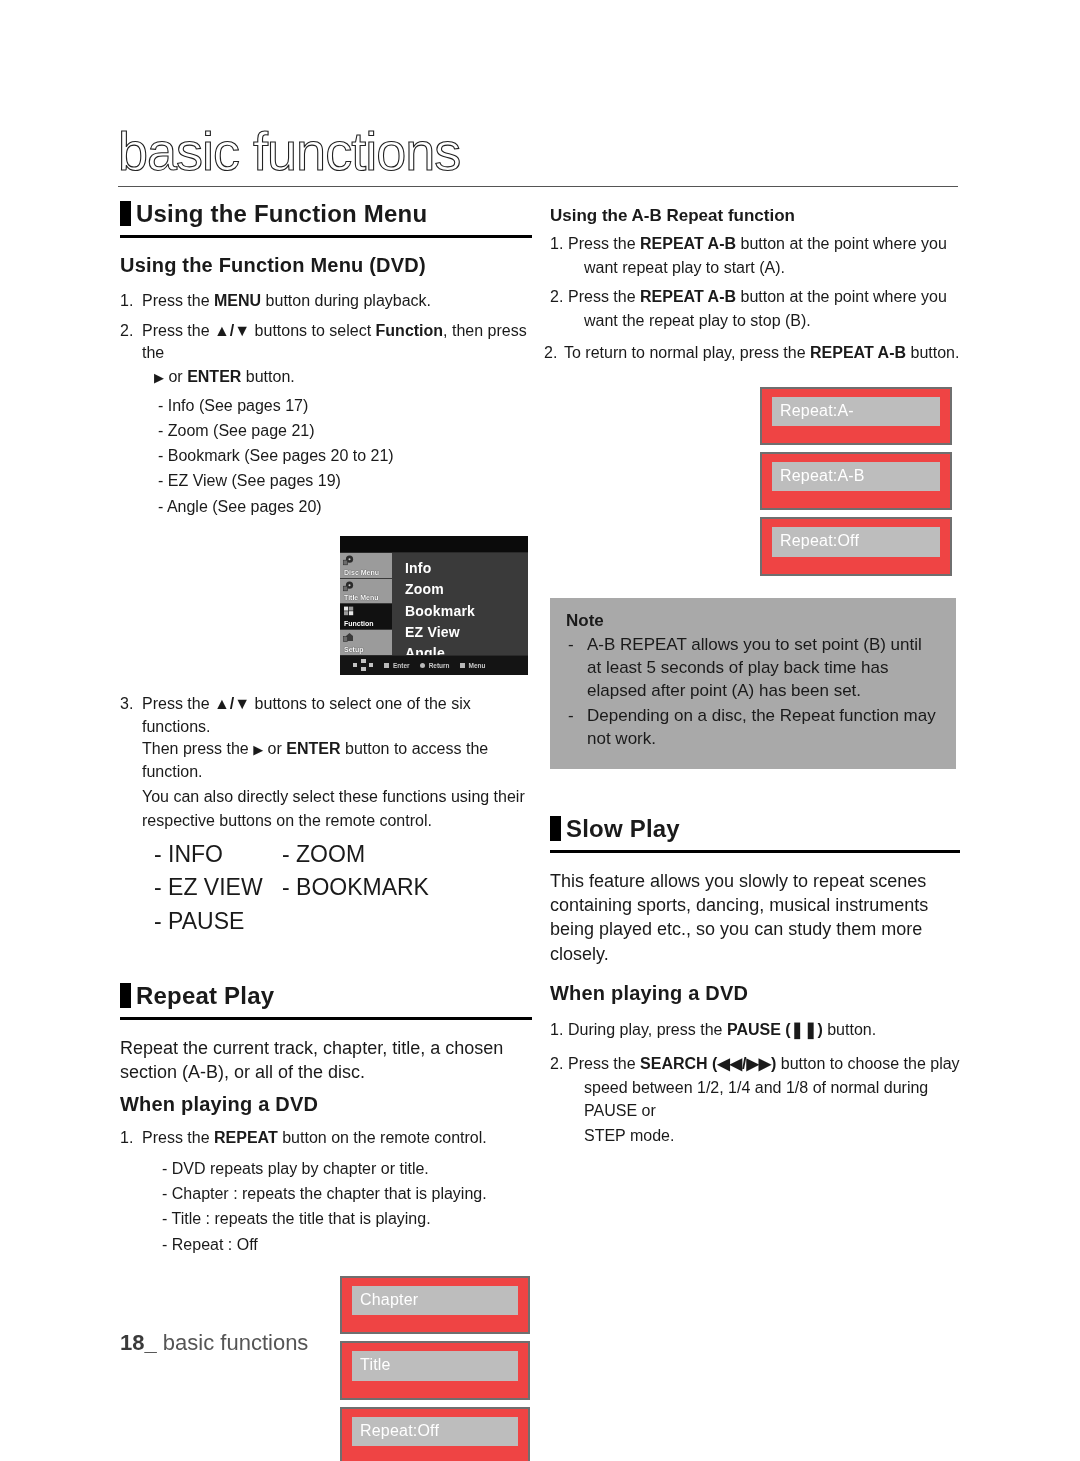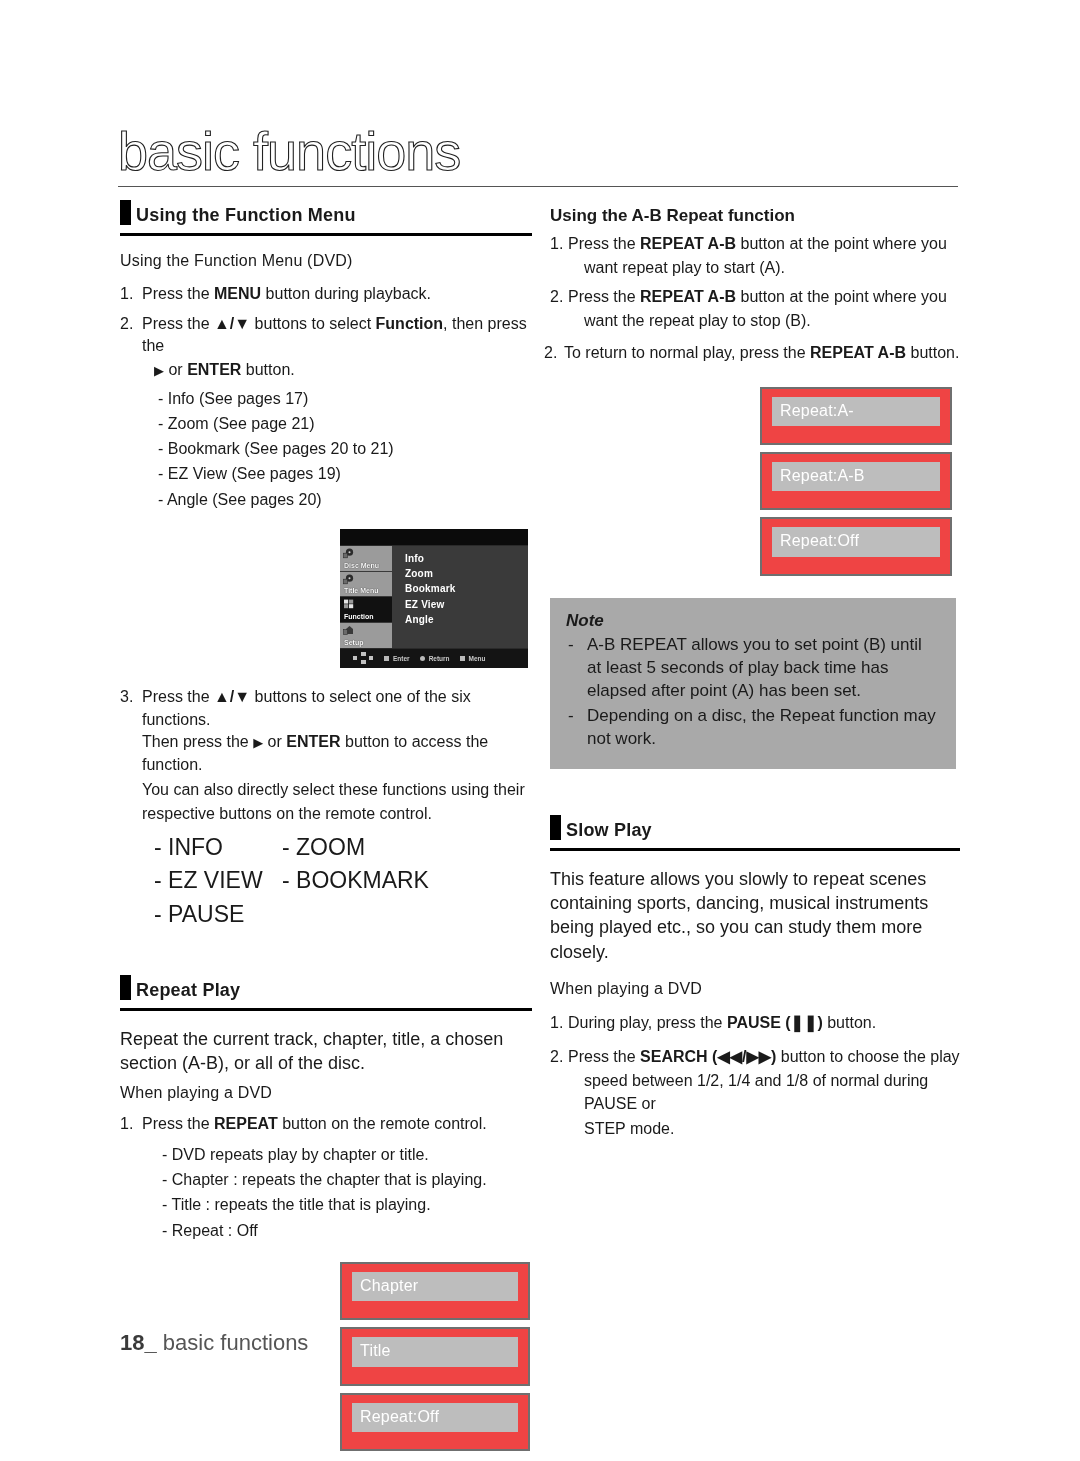--- a/index.html
+++ b/index.html
@@ -77,29 +77,29 @@
   .sec-head .bar {
     display: inline-block;
     width: 11px;
     height: 25px;
     background: #000000;
     vertical-align: -4px;
     margin-right: 5px;
   }
   .sec-head .txt {
     display: inline;
-    font-size: 18px;
+    font-size: 24px;
     font-weight: bold;
     letter-spacing: 0.2px;
   }
 
   
   .sub-head {
-    font-size: 16px;
-    font-weight: normal;
+    font-size: 20px;
+    font-weight: bold;
     letter-spacing: 0.2px;
     margin: 0 0 13px 0;
   }
   .sub-head-sm {
     font-size: 17px;
     font-weight: bold;
     margin: 0 0 7px 0;
   }
   .para-lg {
     font-size: 18px;
@@ -153,21 +153,20 @@
   
   .note-box {
     background: #a9a9a9;
     padding: 13px 16px 18px 16px;
     box-sizing: border-box;
   }
   .note-title {
     font-size: 17px;
     font-weight: bold;
     margin: 0 0 2px 0;
-    font-style: italic;
   }
   .note-item {
     position: relative;
     font-size: 17px;
     line-height: 1.37;
     padding-left: 21px;
     margin: 0 0 1px 0;
   }
   .note-item .d {
     position: absolute;
@@ -246,21 +245,21 @@
   .dvd-main {
     position: absolute;
     left: 53px;
     top: 17px;
     right: 0;
     bottom: 19px;
     padding: 5px 0 0 12px;
     box-sizing: border-box;
   }
   .dvd-main .row {
-    font-size: 10px;
+    font-size: 14px;
     font-weight: bold;
     line-height: 1.53;
     color: #ffffff;
     letter-spacing: 0.2px;
   }
   .dvd-bottombar {
     position: absolute;
     left: 0;
     bottom: 0;
     width: 100%;

